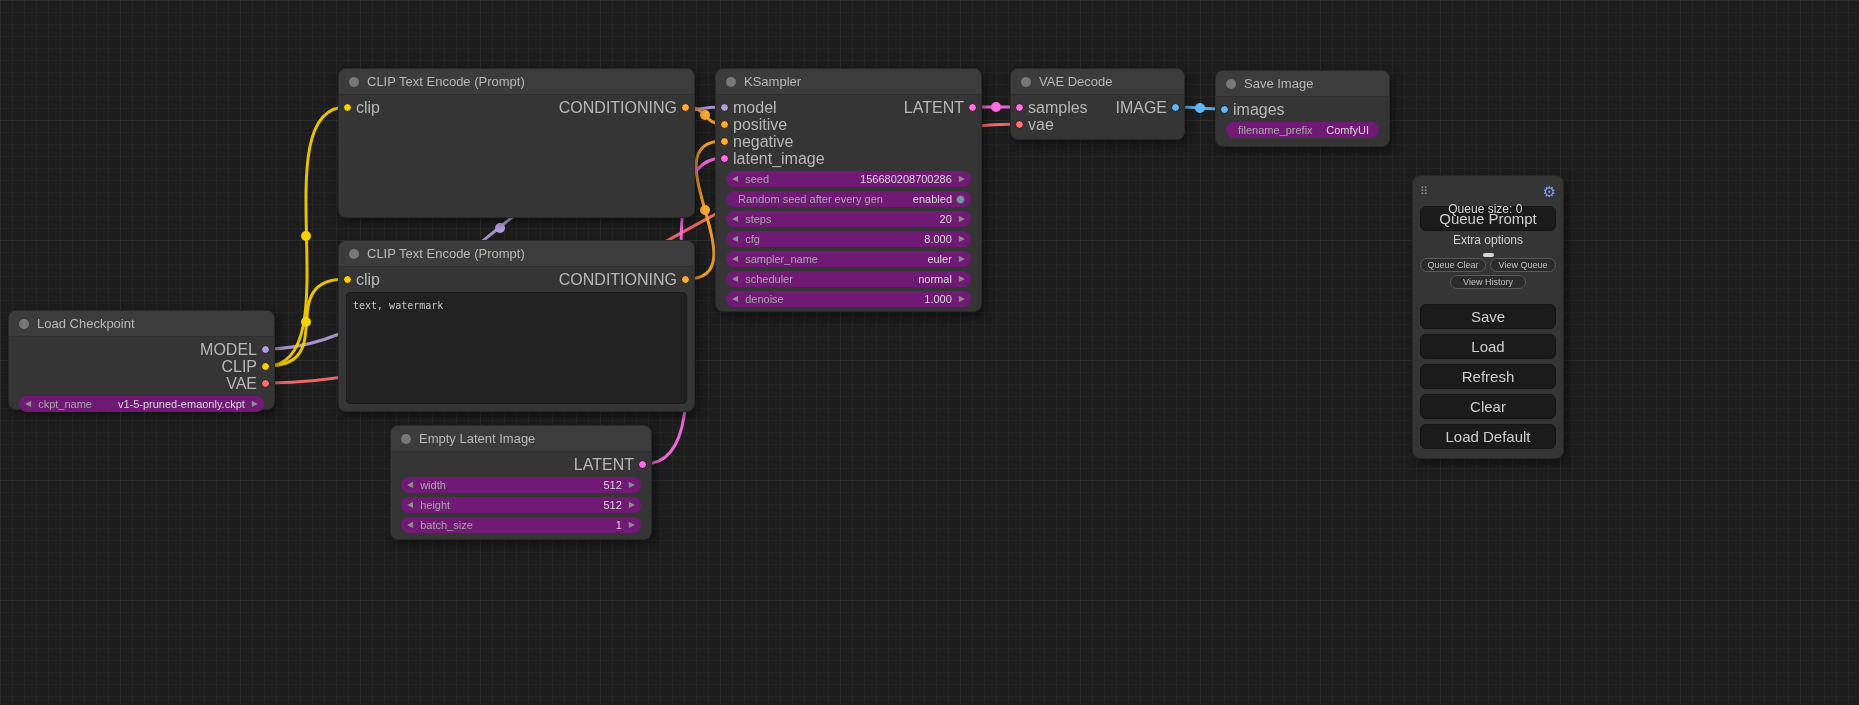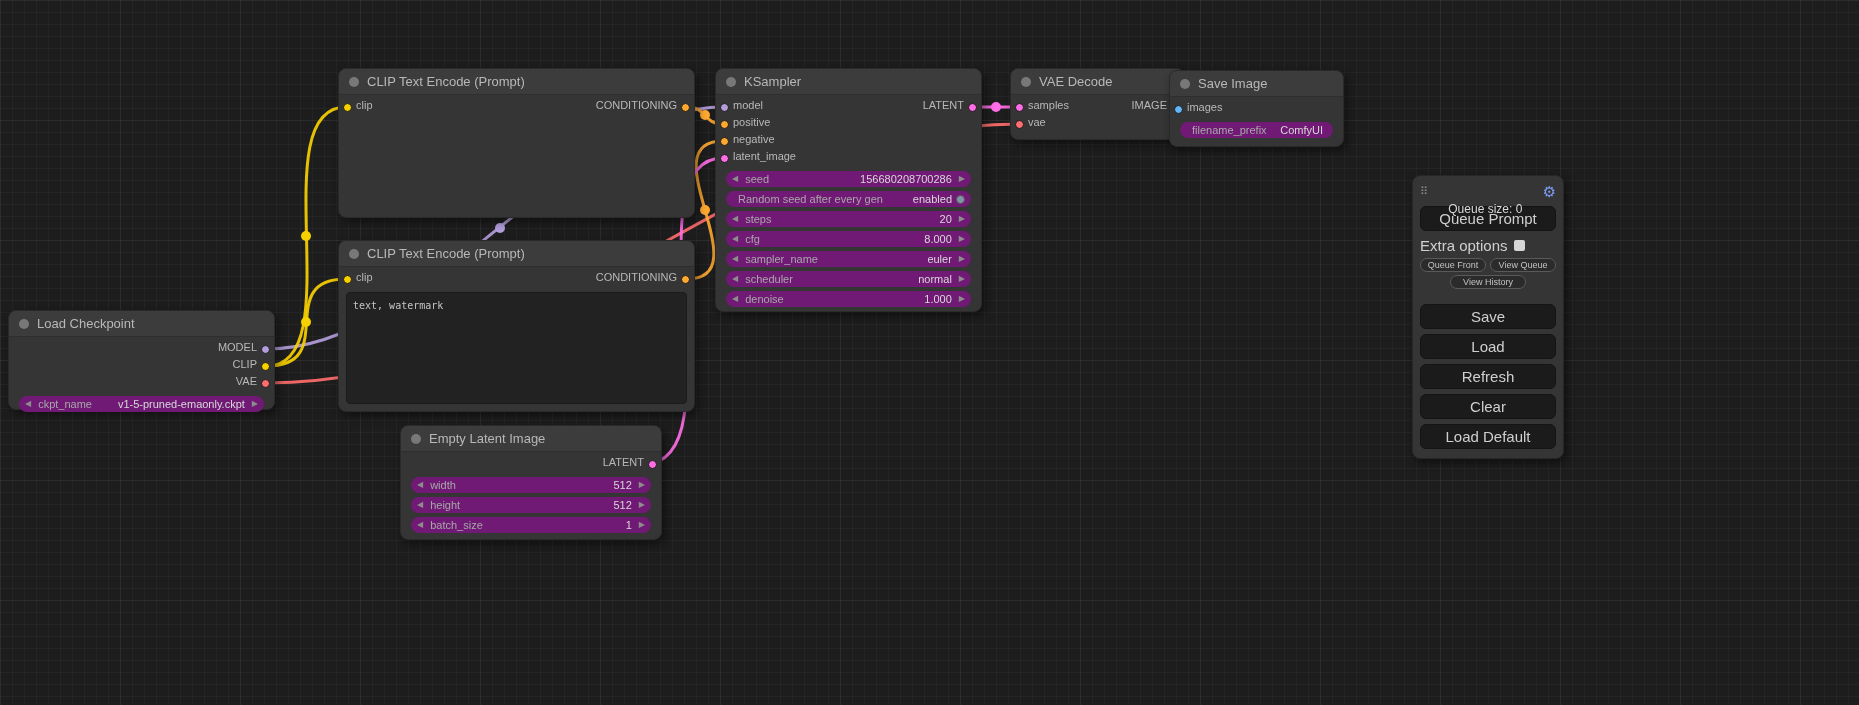--- a/index.html
+++ b/index.html
@@ -29,22 +29,22 @@
   .node-title {
     flex:0 0 26px; height:26px; background:#3c3c3c; border-radius:7px 7px 0 0;
     display:flex; align-items:center; padding:0 10px; gap:8px;
     color:#b8b8b8; font-size:13px; border-bottom:1px solid #2e2e2e;
     white-space:nowrap; overflow:hidden;
   }
   .collapse-dot { width:10px; height:10px; border-radius:50%; background:#787878; flex:0 0 auto; }
 
   .slots { padding-top:4px; }
   .slot-row {
-    position:relative; height:17px; display:flex; 
-    font-size:11px; color:#b8b8b8;
+    position:relative; height:17px; display:flex; align-items:center;
+    font-size:16px; color:#b8b8b8;
   }
   .slot-in  { margin-left:17px; }
   .slot-out { margin-left:auto; margin-right:17px; }
   .port {
     position:absolute; top:50%; width:9px; height:9px; margin-top:-4.5px;
     border-radius:50%; border:1px solid #191919; background:#888;
   }
   .port.in  { left:4px; }
   .port.out { right:4px; }
 
@@ -77,21 +77,21 @@
   .qp-title { flex:1; text-align:center; color:#dadada; font-size:12px;margin-top:35px; }
   .qp-gear { flex:0 0 auto; font-size:15px; line-height:1; cursor:pointer; }
   .qp-btn {
     display:block; width:100%; background:#1b1b1b; border:1px solid #141414;
     border-radius:6px; color:#cfcfcf; text-align:center; cursor:pointer;
     font-family:"Liberation Sans", sans-serif;
   }
   .qp-btn.big { font-size:15px; padding:3px 0; margin-top:5px; }
   .qp-extra {
     display:flex; align-items:center; justify-content:flex-start; gap:6px;
-    color:#cfcfcf; font-size:15px; height:24px; margin-top:2px;
+    color:#cfcfcf; font-size:12px; height:24px; margin-top:2px;flex-direction:column;
   }
   .qp-check { width:11px; height:11px; background:#d6d6d6; border-radius:2px; cursor:pointer; }
   .qp-row { display:flex; gap:4px; margin-top:1px; }
   .qp-pill {
     flex:1; background:#2b2b2b; border:1px solid #5a5a5a; border-radius:8px;
     color:#c2c2c2; font-size:9px; text-align:center; padding:1px 0; cursor:pointer;
     font-family:"Liberation Sans", sans-serif;
   }
   .qp-pill.center { flex:0 0 auto; width:76px; margin:3px auto 4px; display:block;text-align:center; }
   .qp-gap { height:6px; }
@@ -174,21 +174,21 @@
       <div class="slot-row">
         <span class="port in" style="background: rgb(247, 208, 0);"></span>
         <span class="slot-in">clip</span>
         <span class="slot-out">CONDITIONING</span>
         <span class="port out" style="background: rgb(255, 169, 49);"></span>
       </div>
     </div>
     <div class="prompt-box">text, watermark</div>
   </div>
 
-  <div class="node" style="left:400px; top:425px; width:262px; height:115px;">
+  <div class="node" style="left:390px; top:425px; width:262px; height:115px;">
     <div class="node-title">
       <span class="collapse-dot"></span>
       <span>Empty Latent Image</span>
     </div>
     <div class="slots">
       <div class="slot-row">
         <span class="slot-out">LATENT</span>
         <span class="port out" style="background: rgb(255, 110, 230);"></span>
       </div>
     </div>
@@ -292,21 +292,21 @@
         <span class="slot-out">IMAGE</span>
         <span class="port out" style="background: rgb(100, 181, 246);"></span>
       </div>
       <div class="slot-row">
         <span class="port in" style="background: rgb(255, 110, 110);"></span>
         <span class="slot-in">vae</span>
       </div>
     </div>
   </div>
 
-  <div class="node" style="left:1169px; top:70px; width:175px; height:77px;">
+  <div class="node" style="left:1215px; top:70px; width:175px; height:77px;">
     <div class="node-title">
       <span class="collapse-dot"></span>
       <span>Save Image</span>
     </div>
     <div class="slots">
       <div class="slot-row">
         <span class="port in" style="background: rgb(100, 181, 246);"></span>
         <span class="slot-in">images</span>
       </div>
     </div>
@@ -321,21 +321,21 @@
       <span class="qp-drag">⠿</span>
       <span class="qp-title">Queue size: 0</span>
       <span class="qp-gear" style="color: rgb(125, 155, 245);">⚙</span>
     </div>
     <button class="qp-btn big">Queue Prompt</button>
     <div class="qp-extra">
       <span>Extra options</span>
       <span class="qp-check"></span>
     </div>
     <div class="qp-row">
-      <button class="qp-pill">Queue Front</button>
+      <button class="qp-pill">Queue Clear</button>
       <button class="qp-pill">View Queue</button>
     </div>
     <button class="qp-pill center">View History</button>
     <div class="qp-gap"></div>
     <button class="qp-btn big">Save</button>
     <button class="qp-btn big">Load</button>
     <button class="qp-btn big">Refresh</button>
     <button class="qp-btn big">Clear</button>
     <button class="qp-btn big">Load Default</button>
   </div>

